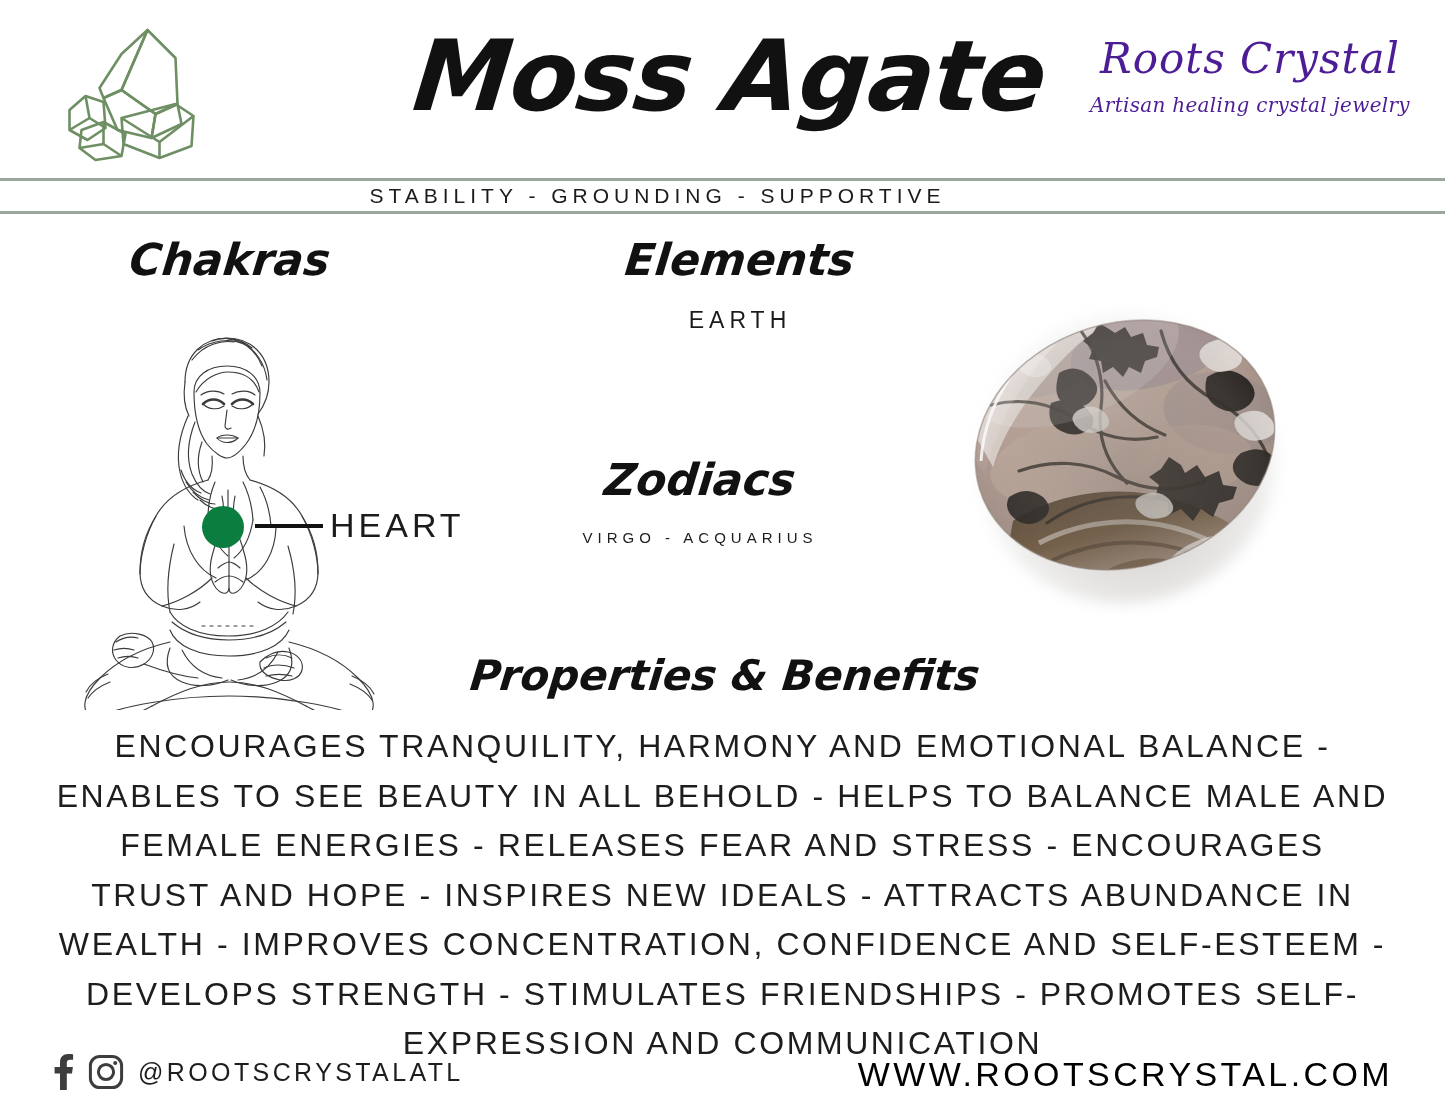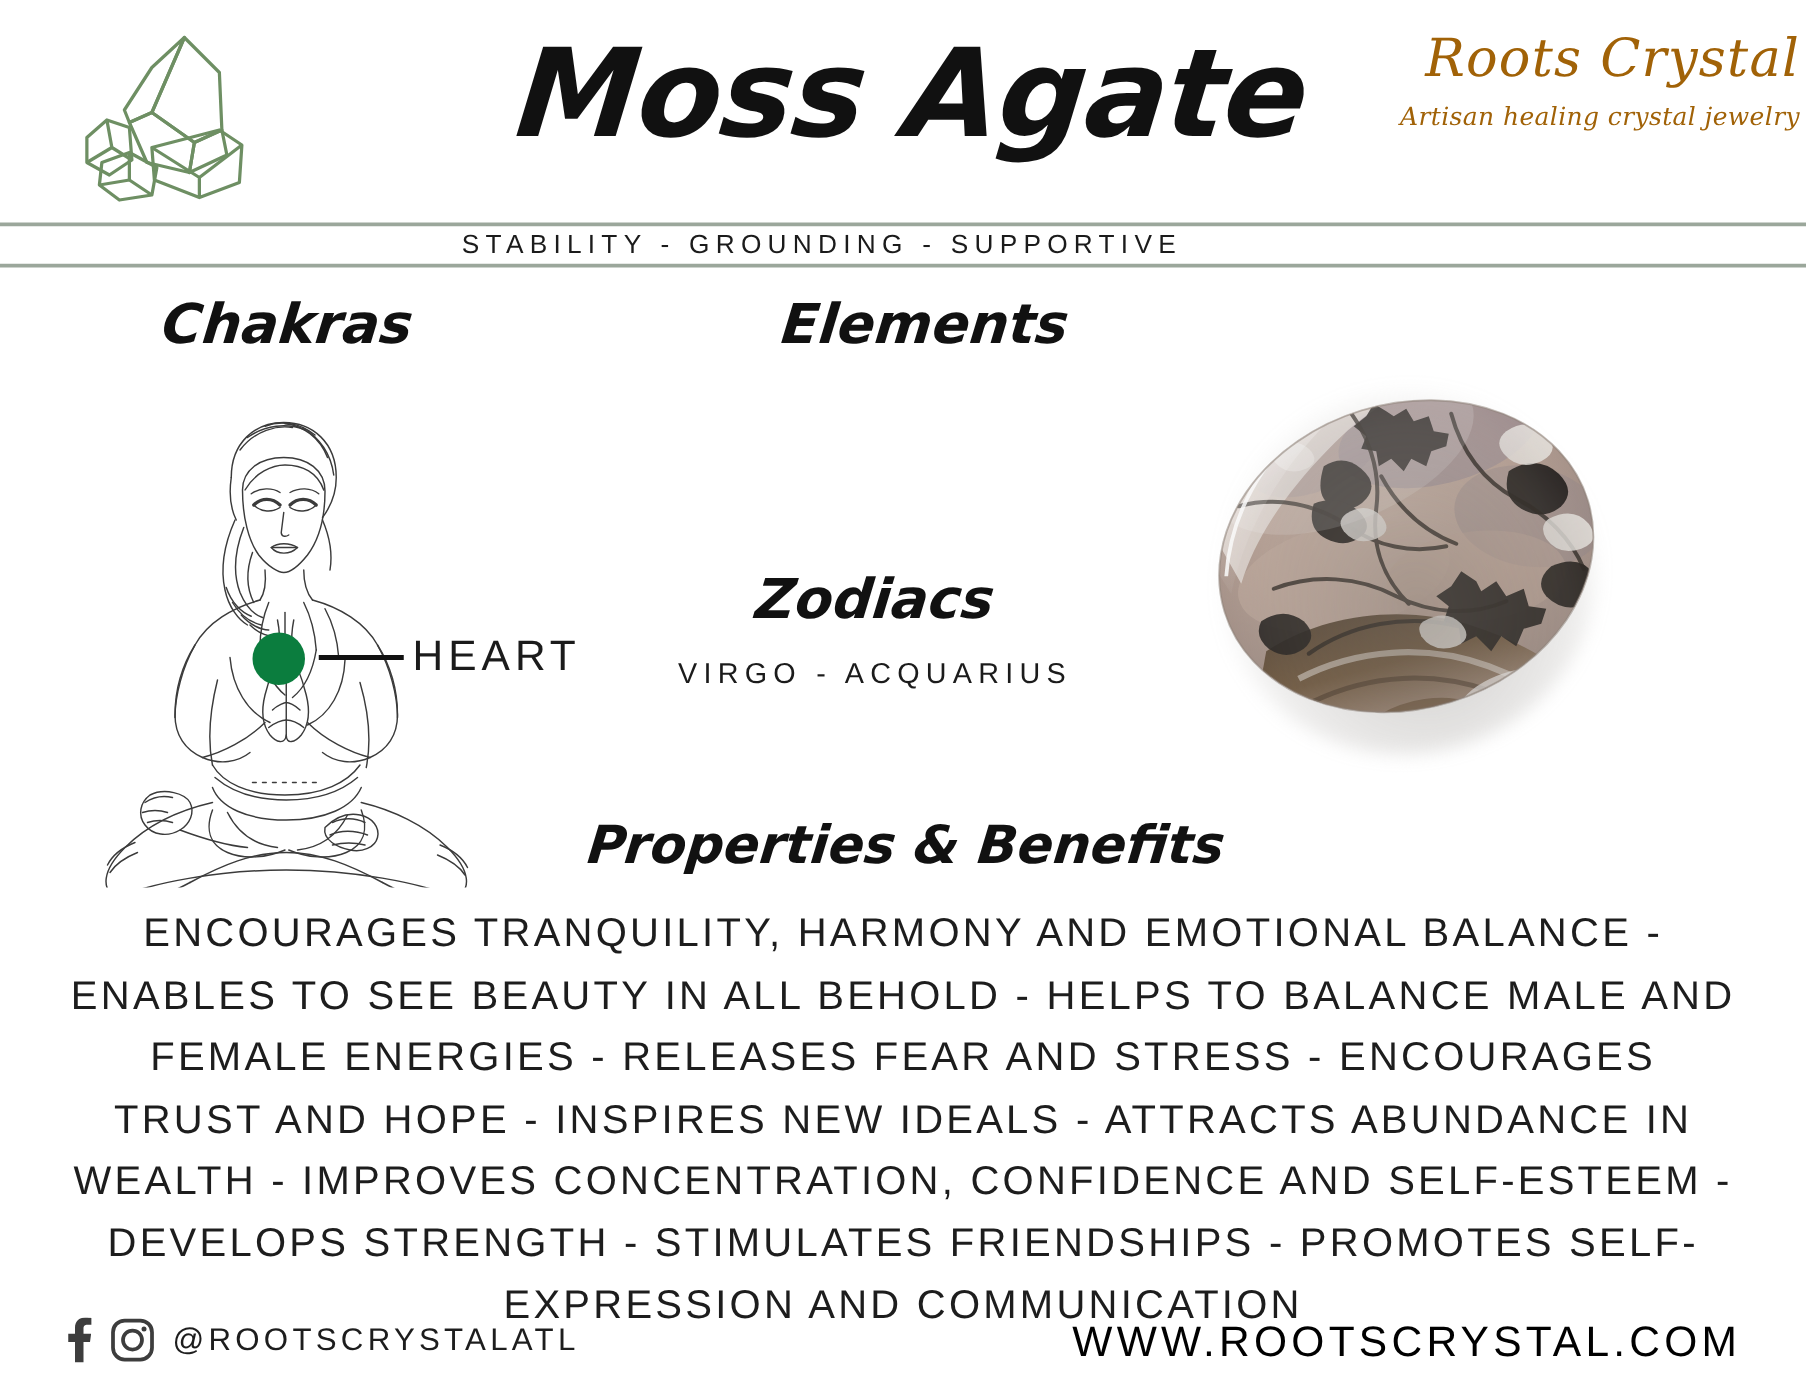--- a/index.html
+++ b/index.html
@@ -12,21 +12,21 @@
 
   
   .header{position:absolute;left:0;top:0;width:1445px;height:178px;}
   .logo-mark{position:absolute;left:52px;top:18px;width:165px;height:150px;}
   .brand-title{
     position:absolute;left:400px;top:6px;width:660px;text-align:center;
     font-family:"DejaVu Sans",sans-serif;font-weight:700;font-style:italic;
     font-size:98px;line-height:140px;letter-spacing:-1px;color:#111;
     transform:skewX(-6deg);
   }
-  .brand-right{position:absolute;left:1060px;top:22px;width:380px;text-align:right;color:#a16207;}
+  .brand-right{position:absolute;left:1060px;top:34px;width:380px;text-align:center;color:#4c1d95;}
   .brand-name{
     font-family:"DejaVu Serif",serif;font-style:italic;font-weight:400;
     font-size:42px;line-height:50px;letter-spacing:1px;
   }
   .brand-tag{
     font-family:"DejaVu Serif",serif;font-style:italic;font-weight:400;
     font-size:20px;line-height:34px;letter-spacing:0.3px;margin-top:4px;
   }
 
   
@@ -46,21 +46,21 @@
   }
   .caps{
     letter-spacing:5px;font-weight:400;color:#1b1b1b;
     font-family:"Liberation Sans",sans-serif;
   }
 
   .h-chakras{position:absolute;left:0px;top:232px;width:460px;text-align:center;font-size:44px;line-height:56px;}
   .h-elements{position:absolute;left:490px;top:232px;width:500px;text-align:center;font-size:44px;line-height:56px;}
   .v-earth{position:absolute;left:490px;top:305px;width:500px;text-align:center;font-size:23px;line-height:30px;}
   .h-zodiacs{position:absolute;left:450px;top:452px;width:500px;text-align:center;font-size:44px;line-height:56px;}
-  .v-zodiacs{position:absolute;left:420px;top:522px;width:560px;text-align:center;font-size:23px;line-height:32px;}
+  .v-zodiacs{position:absolute;left:420px;top:522px;width:560px;text-align:center;font-size:15px;line-height:32px;}
   .h-props{position:absolute;left:400px;top:648px;width:650px;text-align:center;font-size:42px;line-height:56px;}
 
   
   .figure{position:absolute;left:52px;top:330px;width:350px;height:380px;}
   .chakra-dot{position:absolute;left:202px;top:506px;width:42px;height:42px;border-radius:50%;background:#0B7D3E;}
   .chakra-line{position:absolute;left:255px;top:524px;width:68px;height:4px;background:#111;}
   .chakra-label{position:absolute;left:330px;top:505px;font-size:34px;letter-spacing:4px;line-height:40px;}
 
   
   .stone-wrap{position:absolute;left:955px;top:285px;width:340px;height:335px;}
@@ -117,20 +117,21 @@
       <div class="brand-tag">Artisan healing crystal jewelry</div>
     </div>
   </div>
 
   <div class="rule rule-top"></div>
   <div class="tagline caps">STABILITY - GROUNDING - SUPPORTIVE</div>
   <div class="rule rule-bottom"></div>
 
   <div class="script h-chakras">Chakras</div>
   <div class="script h-elements">Elements</div>
+  <div class="caps v-earth">EARTH</div>
   <div class="script h-zodiacs">Zodiacs</div>
   <div class="caps v-zodiacs">VIRGO - ACQUARIUS</div>
 
   <span class="figure">
     <svg viewBox="0 0 350 380" width="350" height="380" fill="none" stroke="#3b3b3b" stroke-width="1.15" stroke-linecap="round" stroke-linejoin="round">
 
       <path d="M133 52 C133 24 152 8 175 8 C198 8 217 24 217 52 C217 66 212 76 206 84"></path>
       <path d="M140 30 C152 14 170 10 182 12"></path>
       <path d="M146 20 C160 10 178 8 192 14"></path>
       <path d="M160 11 C172 6 188 8 200 18"></path>

